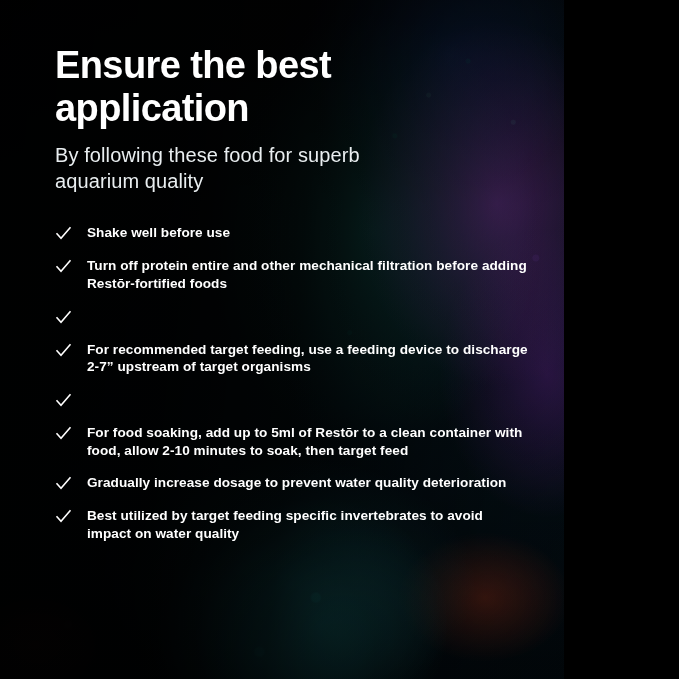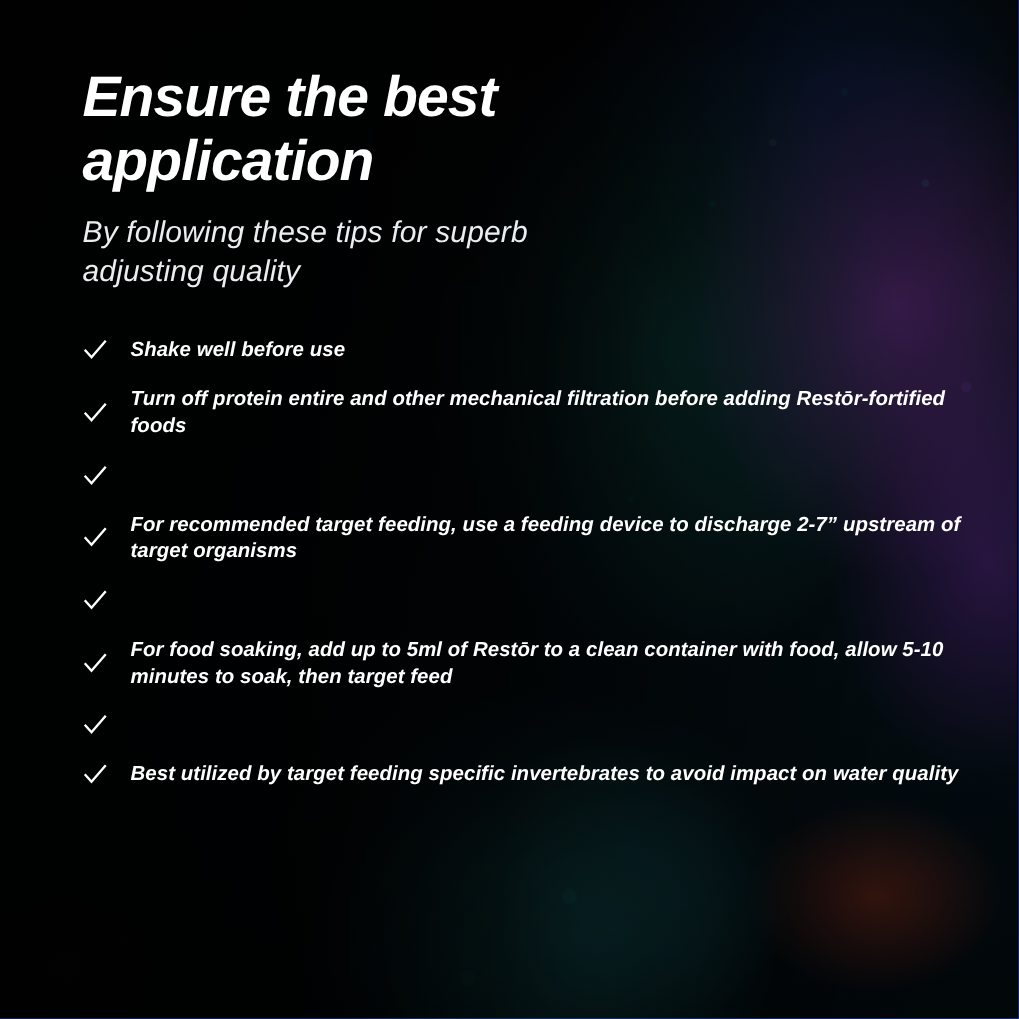--- a/index.html
+++ b/index.html
@@ -8,25 +8,24 @@
   }
   body {
     width: 679px;
     height: 679px;
     background: #000;
     font-family: "Liberation Sans", sans-serif;
     overflow: hidden;
   }
   .card {
     position: relative;
-    width: 678px;
+    width: 564px;
     height: 679px;
     overflow: hidden;
-    background: #1d4ed8;
-    font-style: italic;
+    background: #8b5cf6;
   }
 
   
   .bg {
     position: absolute;
     inset: 0;
     background:
       
       radial-gradient(circle at 57% 92%, rgba(40,190,190,0.40) 0%, rgba(40,190,190,0) 18%),
       radial-gradient(circle at 46% 97%, rgba(30,150,170,0.35) 0%, rgba(30,150,170,0) 16%),
@@ -109,21 +108,21 @@
     letter-spacing: 0.1px;
   }
 
   ul.tips {
     list-style: none;
     margin: 0;
     padding: 0;
   }
   ul.tips li {
     display: flex;
-    align-items: center;
+    align-items: flex-start;
     margin-bottom: 15px;
   }
   .check {
     flex: 0 0 auto;
     width: 17px;
     height: 17px;
     margin-right: 15px;
     margin-top: 1px;
     position: relative;
   }
@@ -141,21 +140,21 @@
 <body>
 
 <div class="card">
   <div class="bg"></div>
   <div class="bg-tex"></div>
   <div class="scrim"></div>
   <div class="scrim-v"></div>
 
   <div class="content">
     <h1 class="headline">Ensure the best application</h1>
-    <p class="subhead">By following these tips for superb adjusting quality</p>
+    <p class="subhead">By following these food for superb aquarium quality</p>
 
     <ul class="tips">
       <li>
         <span class="check">
           <svg width="17" height="17" viewBox="0 0 17 17">
               <path d="M1.5 8.2 L6 13.2 L15.5 2.2" fill="none" stroke="#ffffff" stroke-width="1.6"></path>
             </svg>
         </span>
         <span class="tip-text">Shake well before use</span>
       </li>
@@ -188,28 +187,29 @@
               <path d="M1.5 8.2 L6 13.2 L15.5 2.2" fill="none" stroke="#ffffff" stroke-width="1.6"></path>
             </svg>
         </span>
       </li>
       <li>
         <span class="check">
           <svg width="17" height="17" viewBox="0 0 17 17">
               <path d="M1.5 8.2 L6 13.2 L15.5 2.2" fill="none" stroke="#ffffff" stroke-width="1.6"></path>
             </svg>
         </span>
-        <span class="tip-text">For food soaking, add up to 5ml of Restōr to a clean container with food, allow 5-10 minutes to soak, then target feed</span>
-      </li>
-      <li>
-        <span class="check">
-          <svg width="17" height="17" viewBox="0 0 17 17">
-              <path d="M1.5 8.2 L6 13.2 L15.5 2.2" fill="none" stroke="#ffffff" stroke-width="1.6"></path>
-            </svg>
-        </span>
+        <span class="tip-text">For food soaking, add up to 5ml of Restōr to a clean container with food, allow 2-10 minutes to soak, then target feed</span>
+      </li>
+      <li>
+        <span class="check">
+          <svg width="17" height="17" viewBox="0 0 17 17">
+              <path d="M1.5 8.2 L6 13.2 L15.5 2.2" fill="none" stroke="#ffffff" stroke-width="1.6"></path>
+            </svg>
+        </span>
+        <span class="tip-text">Gradually increase dosage to prevent water quality deterioration</span>
       </li>
       <li>
         <span class="check">
           <svg width="17" height="17" viewBox="0 0 17 17">
               <path d="M1.5 8.2 L6 13.2 L15.5 2.2" fill="none" stroke="#ffffff" stroke-width="1.6"></path>
             </svg>
         </span>
         <span class="tip-text">Best utilized by target feeding specific invertebrates to avoid impact on water quality</span>
       </li>
     </ul>

